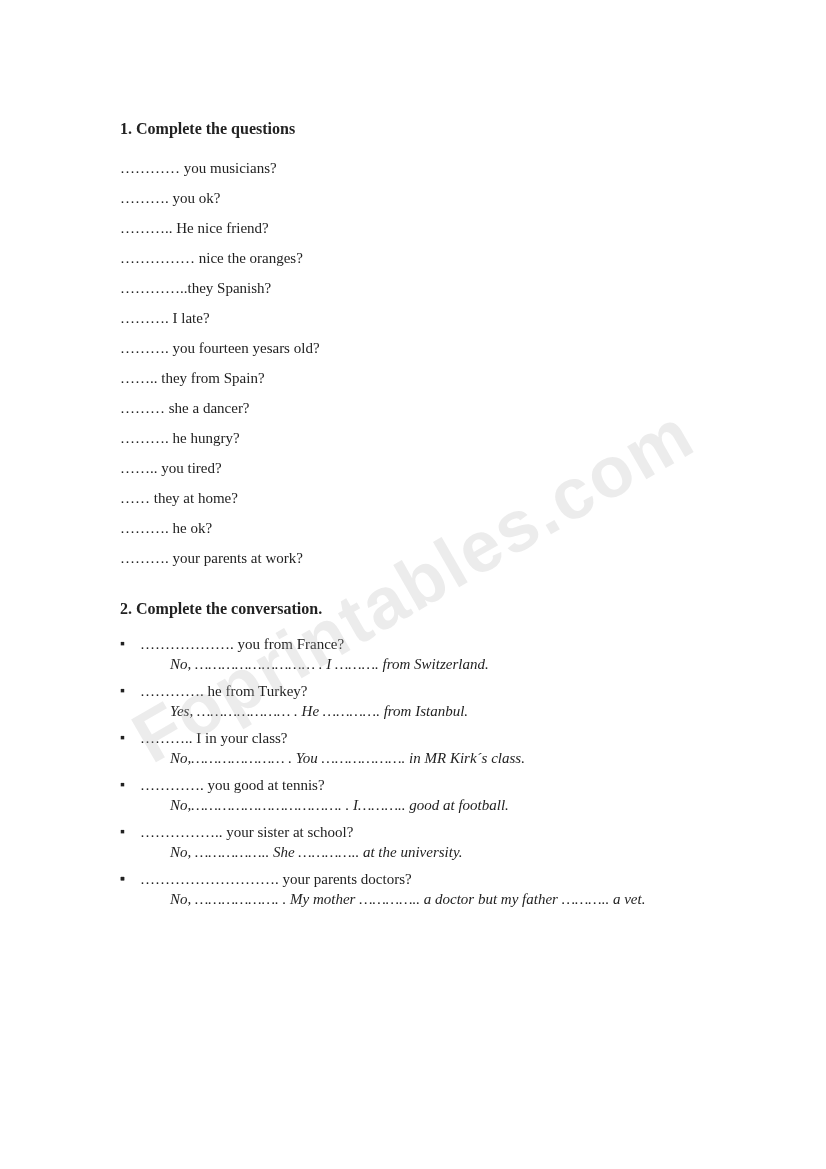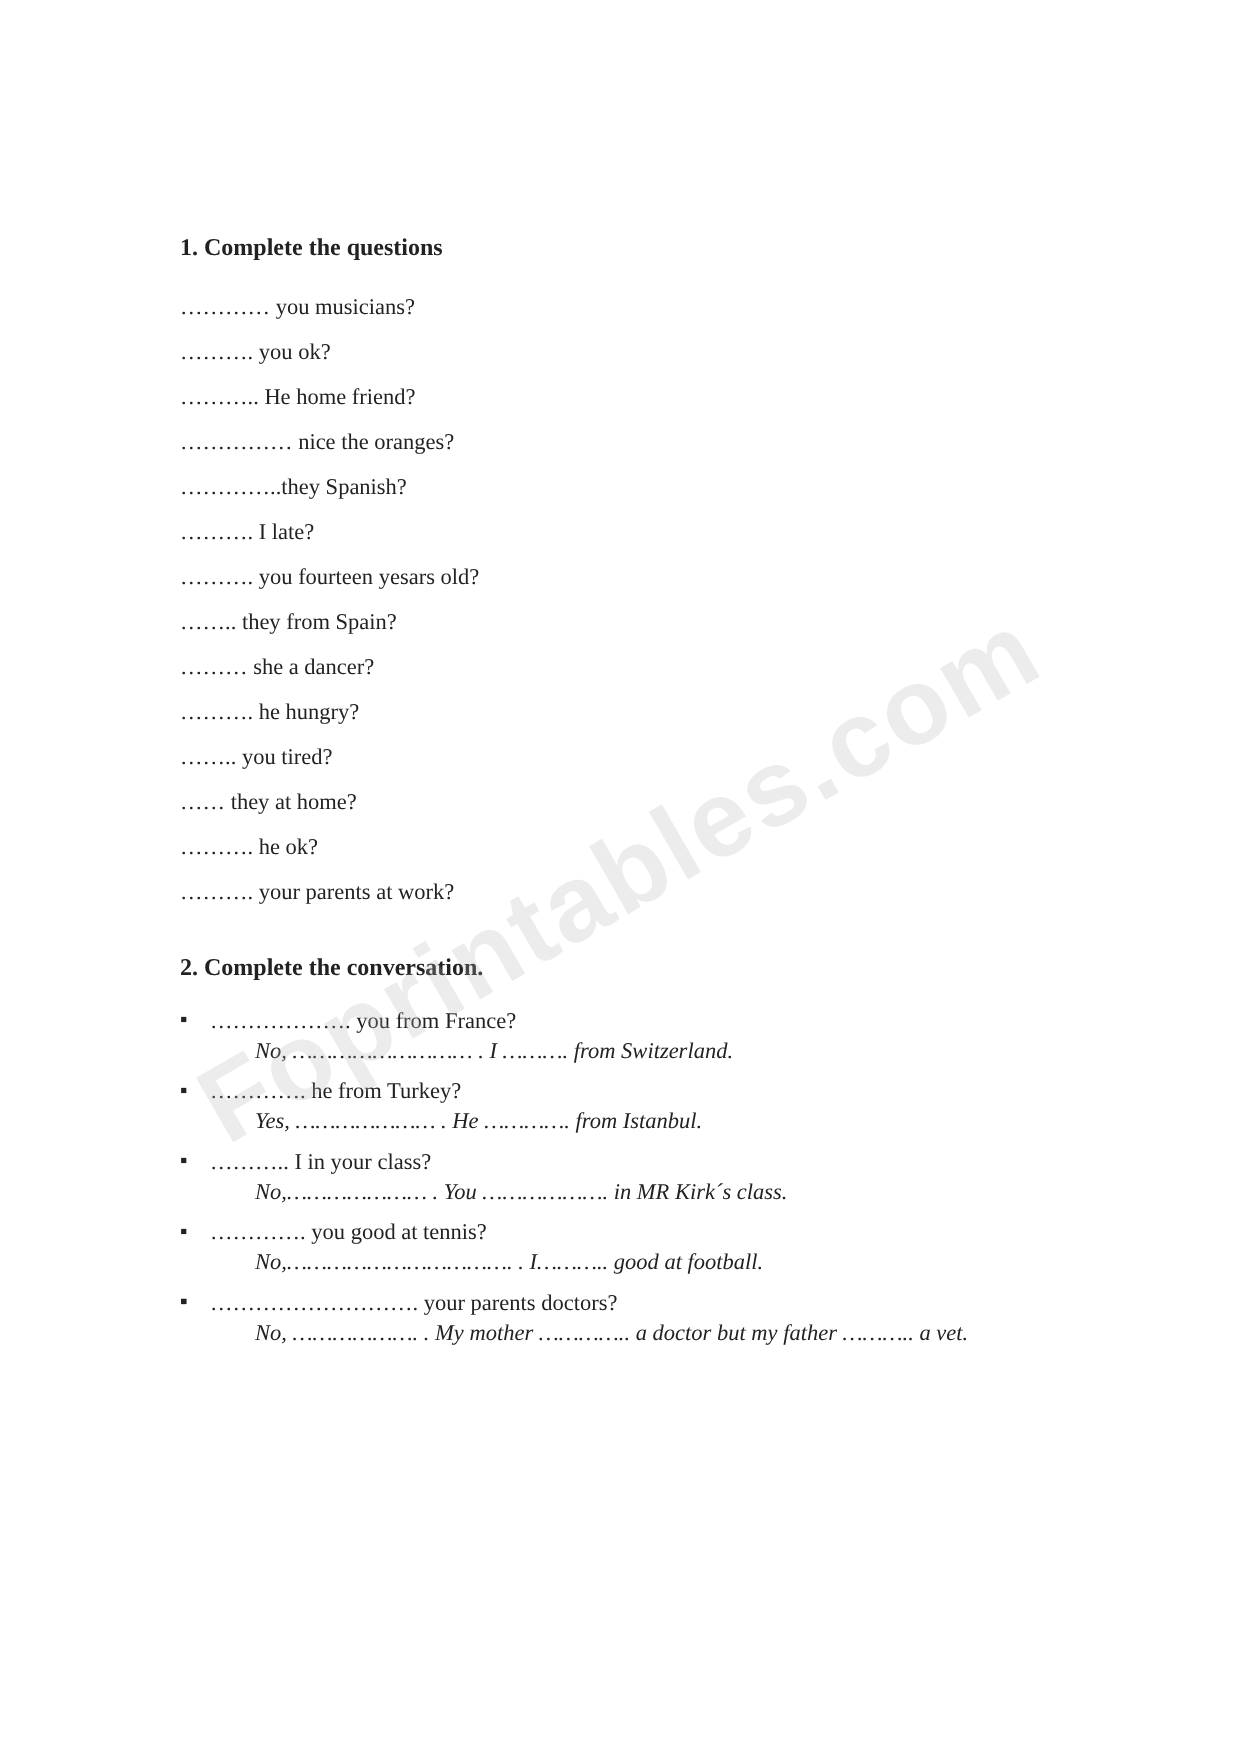--- a/index.html
+++ b/index.html
@@ -43,21 +43,20 @@
     }
 
     .section-title {
       font-size: 16px;
       font-weight: bold;
       margin-bottom: 18px;
     }
 
     .section {
       margin-bottom: 30px;
-      margin-top: 37px;
     }
 
     .questions-list {
       list-style: none;
       padding: 0;
       margin-bottom: 10px;
     }
 
     .questions-list li {
       margin-bottom: 6px;
@@ -98,21 +97,21 @@
 
 <div class="page">
 
   <div class="watermark">Foprintables.com</div>
 
   <div class="section">
     <div class="section-title">1.  Complete the questions</div>
     <ul class="questions-list" id="questions-list">
     <li>………… you musicians?</li>
         <li>………. you ok?</li>
-        <li>……….. He home friend?</li>
+        <li>……….. He nice friend?</li>
         <li>…………… nice the oranges?</li>
         <li>…………..they Spanish?</li>
         <li>………. I  late?</li>
         <li>………. you fourteen yesars old?</li>
         <li>…….. they from Spain?</li>
         <li>……… she a dancer?</li>
         <li>………. he hungry?</li>
         <li>…….. you tired?</li>
         <li>…… they at home?</li>
         <li>………. he ok?</li>
@@ -133,20 +132,24 @@
         </li>
         <li>
           <div>……….. I in your class?</div>
           <div class="reply">No,………………… . You ………………. in MR Kirk´s class.</div>
         </li>
         <li>
           <div>…………. you good at tennis?</div>
           <div class="reply">No,……………………………. . I………..  good at football.</div>
         </li>
         <li>
+          <div>…………….. your sister at school?</div>
+          <div class="reply">No, …………….. She ………….. at the university.</div>
+        </li>
+        <li>
         </li>
         <li>
           <div>………………………. your parents doctors?</div>
           <div class="reply">No, ………………. . My mother ………….. a doctor but my father ……….. a vet.</div>
         </li>
       </ul>
   </div>
 
 </div>
 

